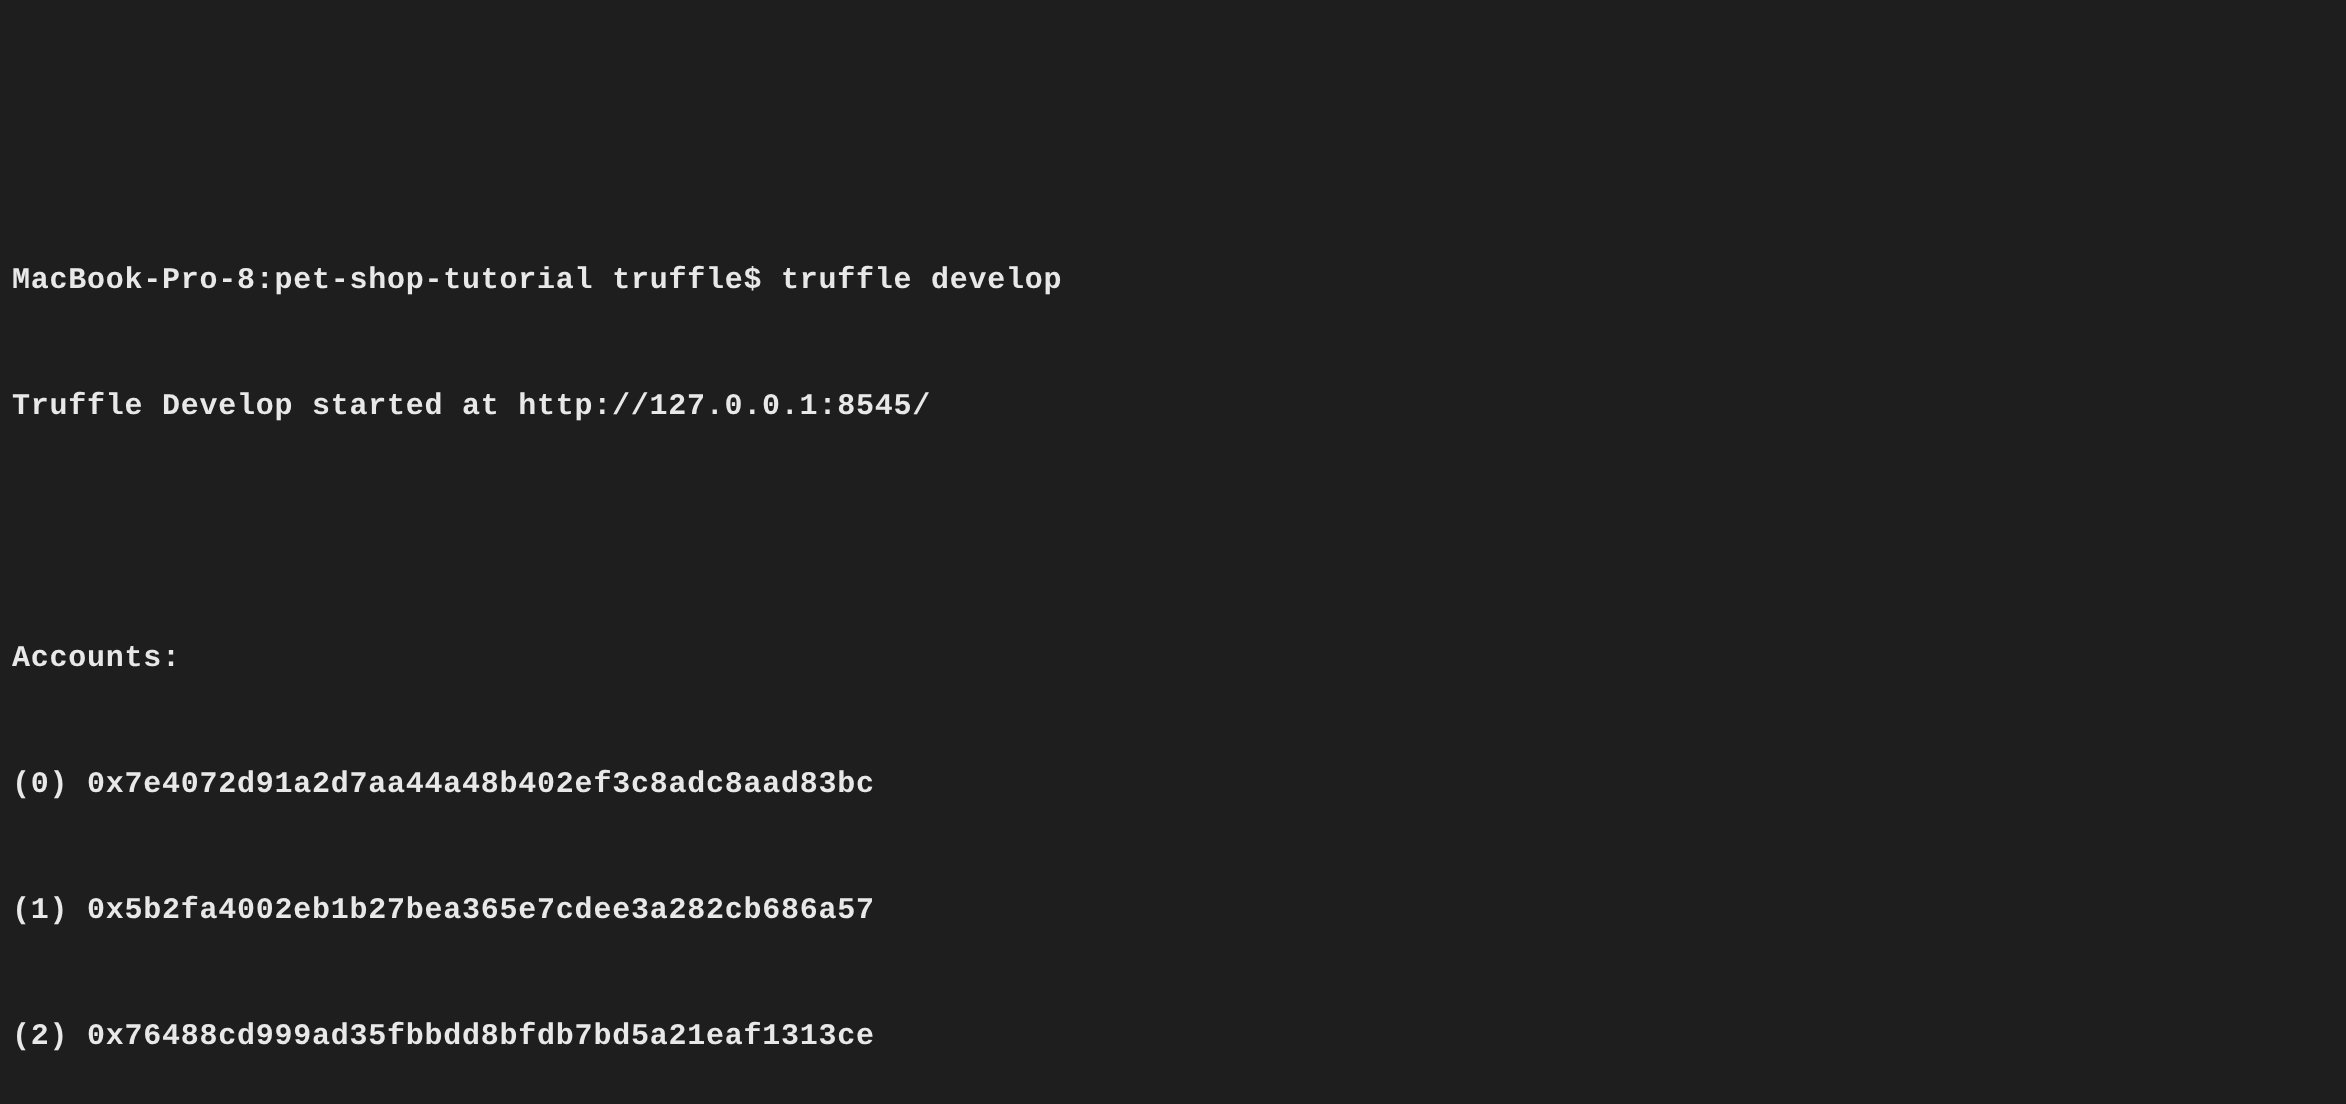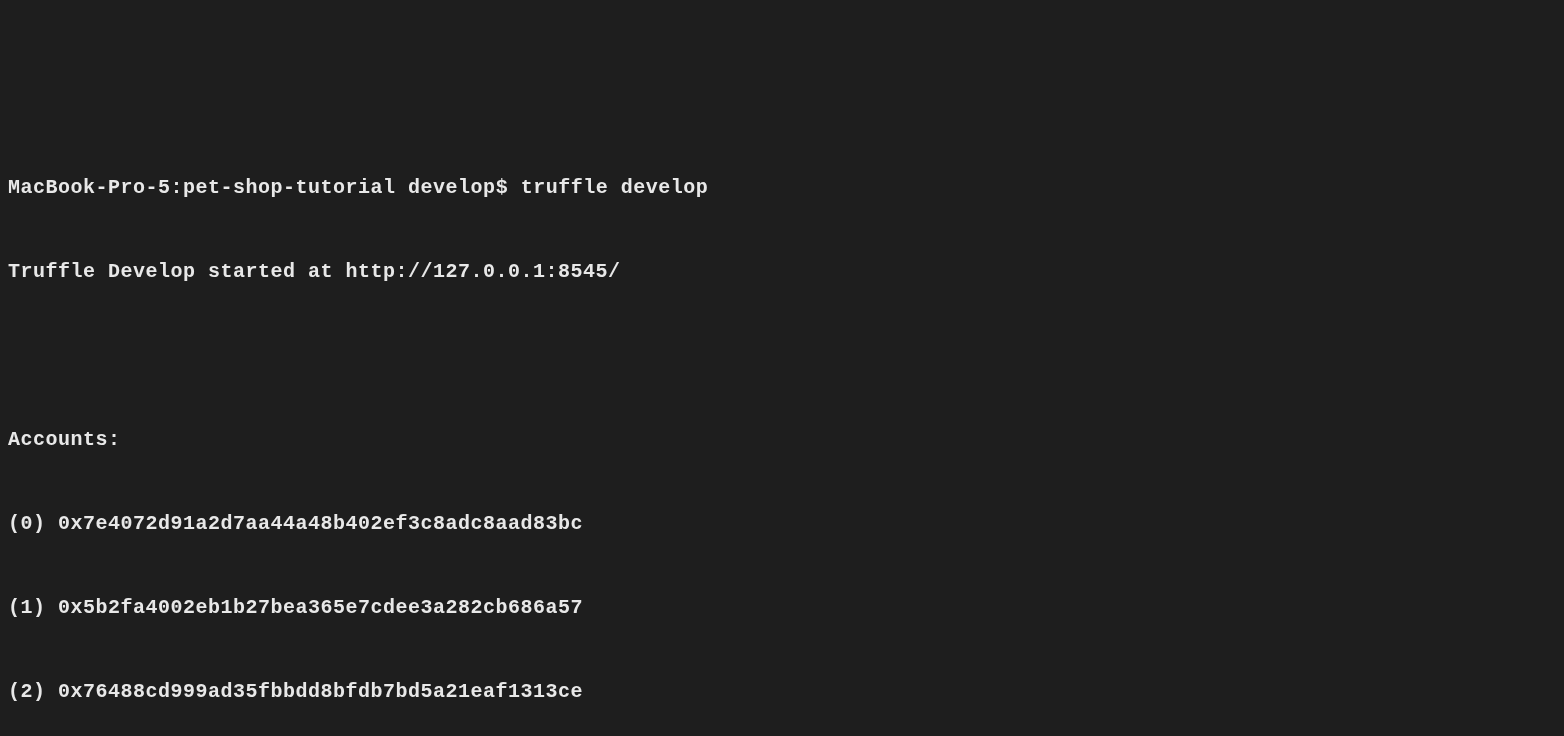--- a/index.html
+++ b/index.html
@@ -26,21 +26,21 @@
     .blank-line {
       height: 1.4em;
     }
   </style>
 </head>
 <body>
 
 
 
 <div class="terminal">
-  <span class="line"><span>MacBook-Pro-5</span>:<span>pet-shop-tutorial</span> <span>develop</span><span>$</span> <span>truffle develop</span></span>
+  <span class="line"><span>MacBook-Pro-8</span>:<span>pet-shop-tutorial</span> <span>truffle</span><span>$</span> <span>truffle develop</span></span>
   <span class="line">Truffle Develop started at http://127.0.0.1:8545/</span>
   <div class="blank-line"></div>
   <span class="line">Accounts:</span>
   <span class="line"><span>(0)</span> <span>0x7e4072d91a2d7aa44a48b402ef3c8adc8aad83bc</span></span>
   <span class="line"><span>(1)</span> <span>0x5b2fa4002eb1b27bea365e7cdee3a282cb686a57</span></span>
   <span class="line"><span>(2)</span> <span>0x76488cd999ad35fbbdd8bfdb7bd5a21eaf1313ce</span></span>
   
   
   
   

